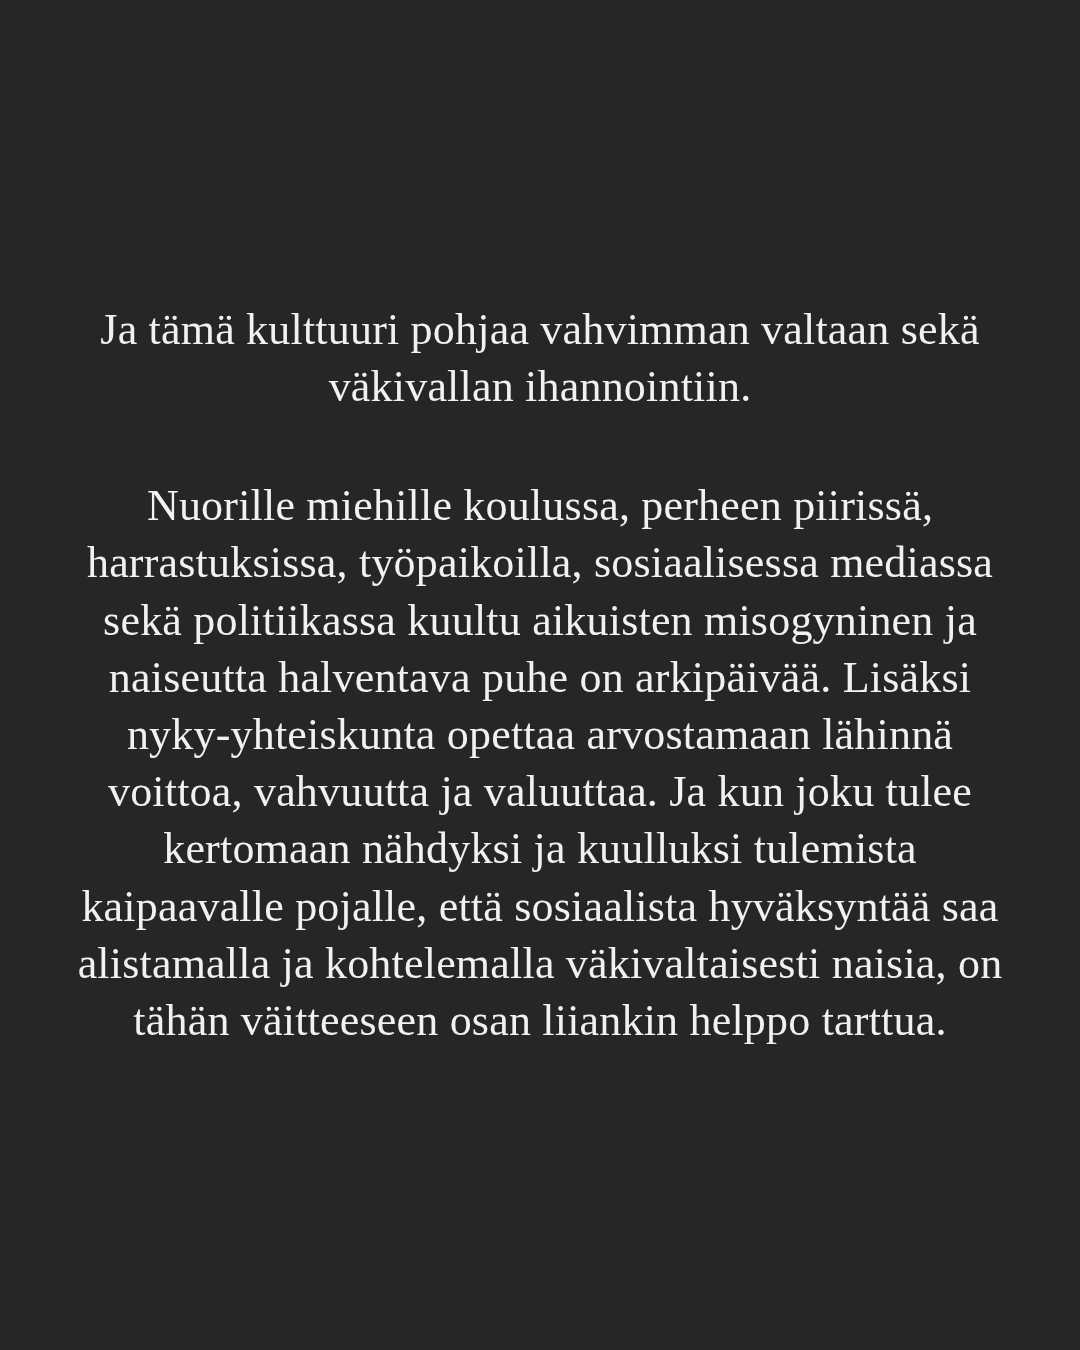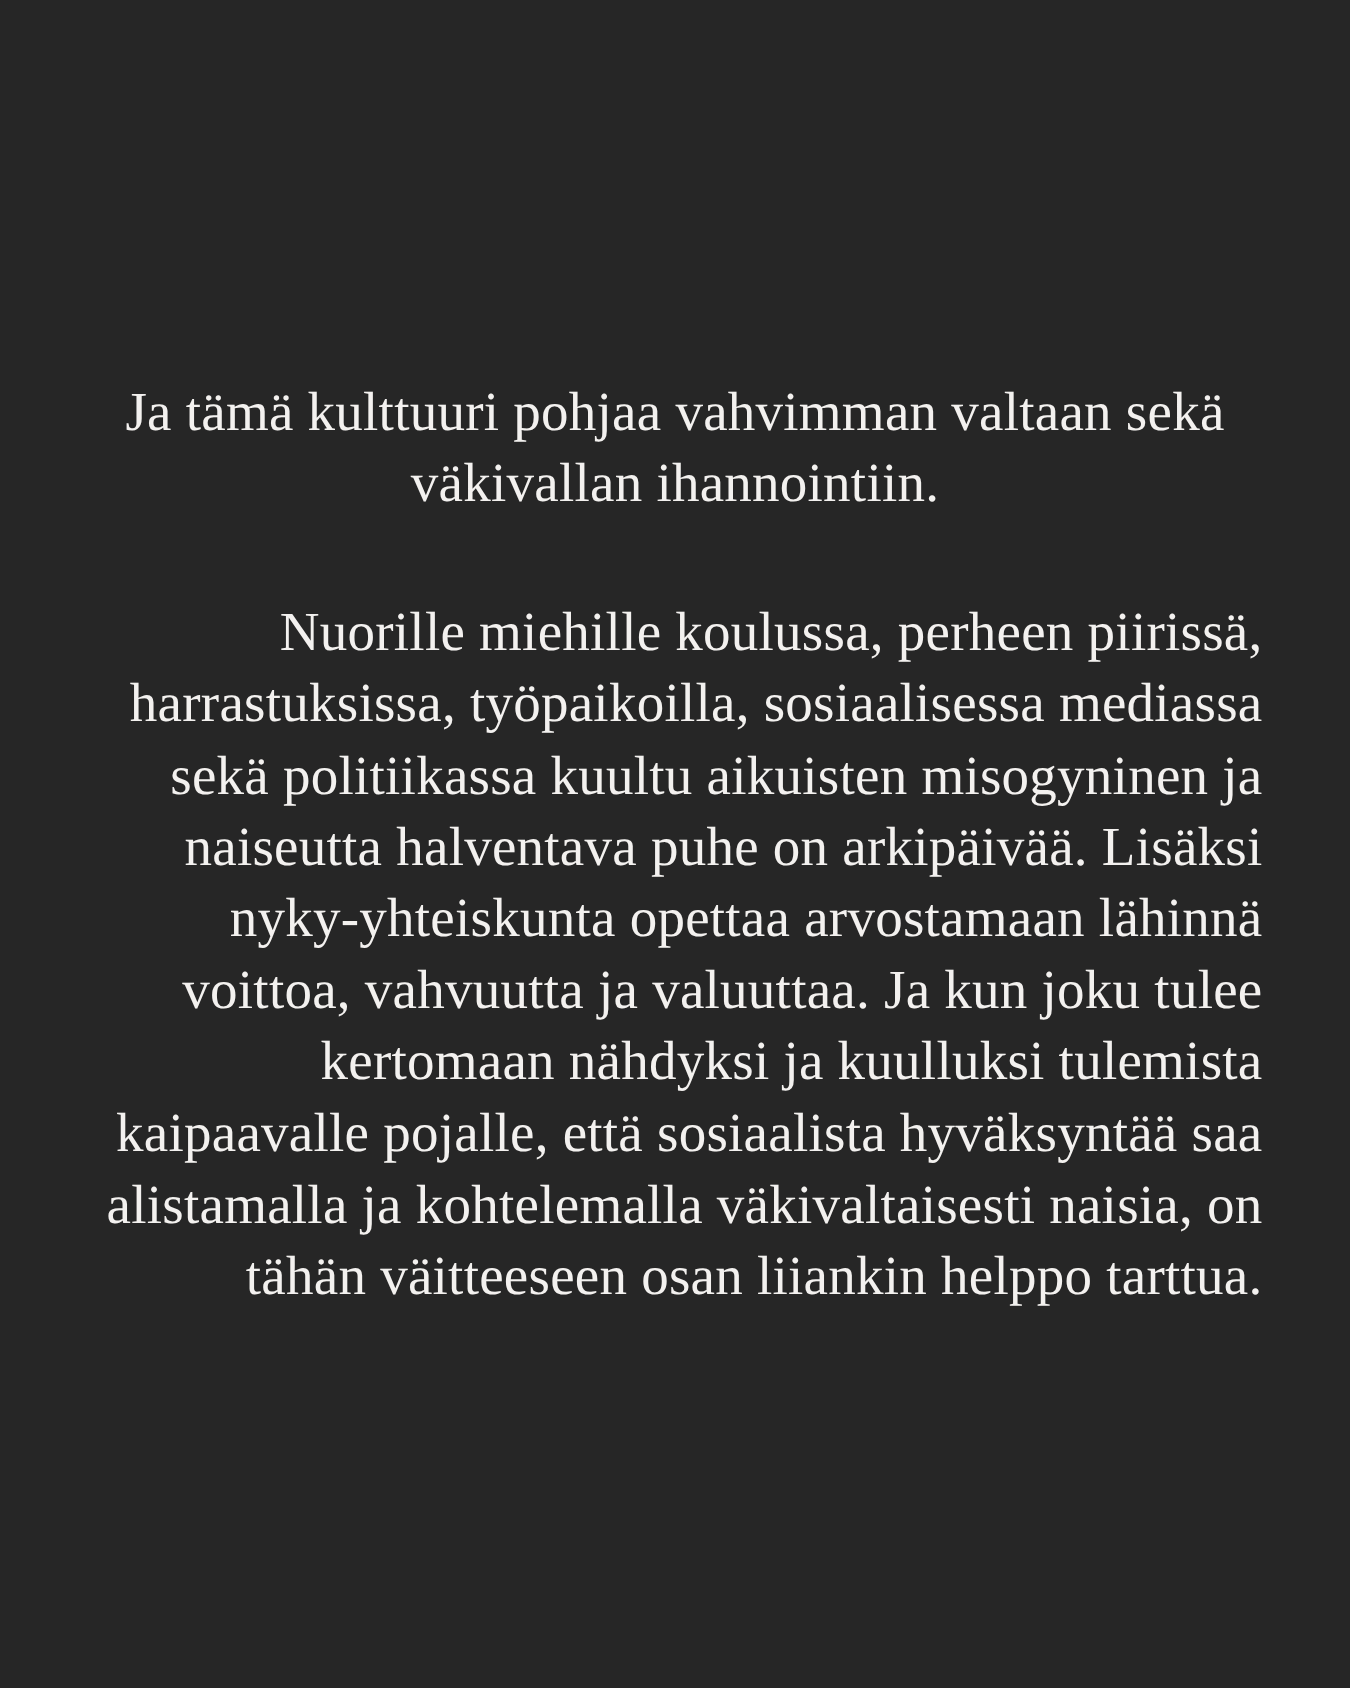--- a/index.html
+++ b/index.html
@@ -35,21 +35,20 @@
     font-size: 44px;
     line-height: 1.30;
     letter-spacing: 0.2px;
     color: #f3f1ef;
     margin: 0;
     text-align: center;
     font-weight: 400;
   }
   .para + .para {
     margin-top: 62px;
-    text-align: right;
   }
 </style>
 </head>
 <body>
 
 <div class="slide">
   <div class="text-block">
     <p class="para">Ja tämä kulttuuri pohjaa vahvimman valtaan sekä väkivallan ihannointiin.</p>
     <p class="para">Nuorille miehille koulussa, perheen piirissä, harrastuksissa, työpaikoilla, sosiaalisessa mediassa sekä politiikassa kuultu aikuisten misogyninen ja naiseutta halventava puhe on arkipäivää. Lisäksi nyky-yhteiskunta opettaa arvostamaan lähinnä voittoa, vahvuutta ja valuuttaa. Ja kun joku tulee kertomaan nähdyksi ja kuulluksi tulemista kaipaavalle pojalle, että sosiaalista hyväksyntää saa alistamalla ja kohtelemalla väkivaltaisesti naisia, on tähän väitteeseen osan liiankin helppo tarttua.</p>
   </div>

